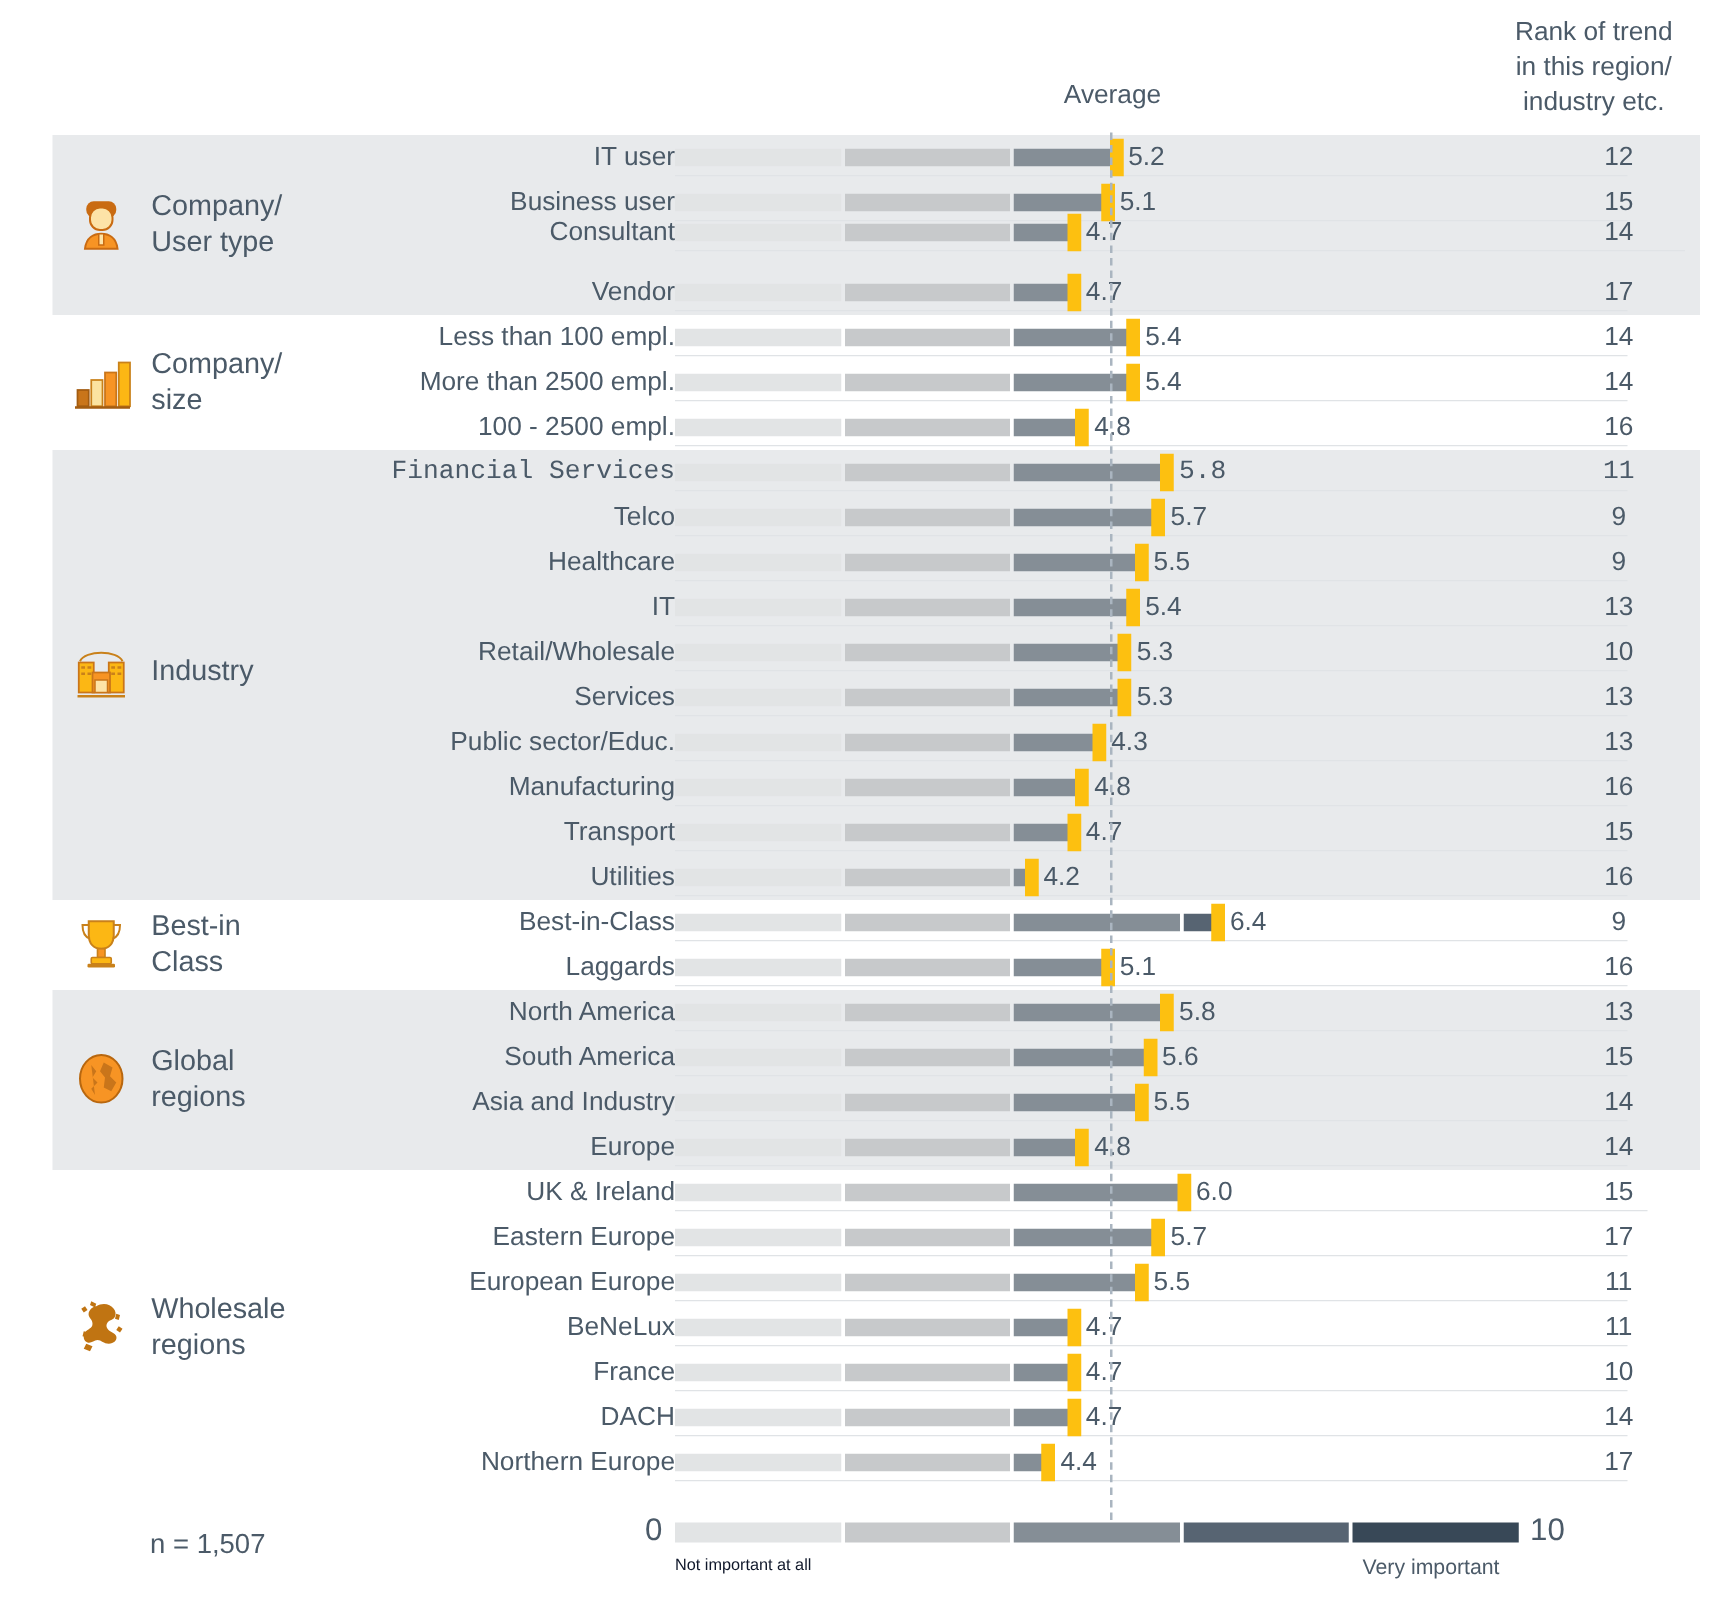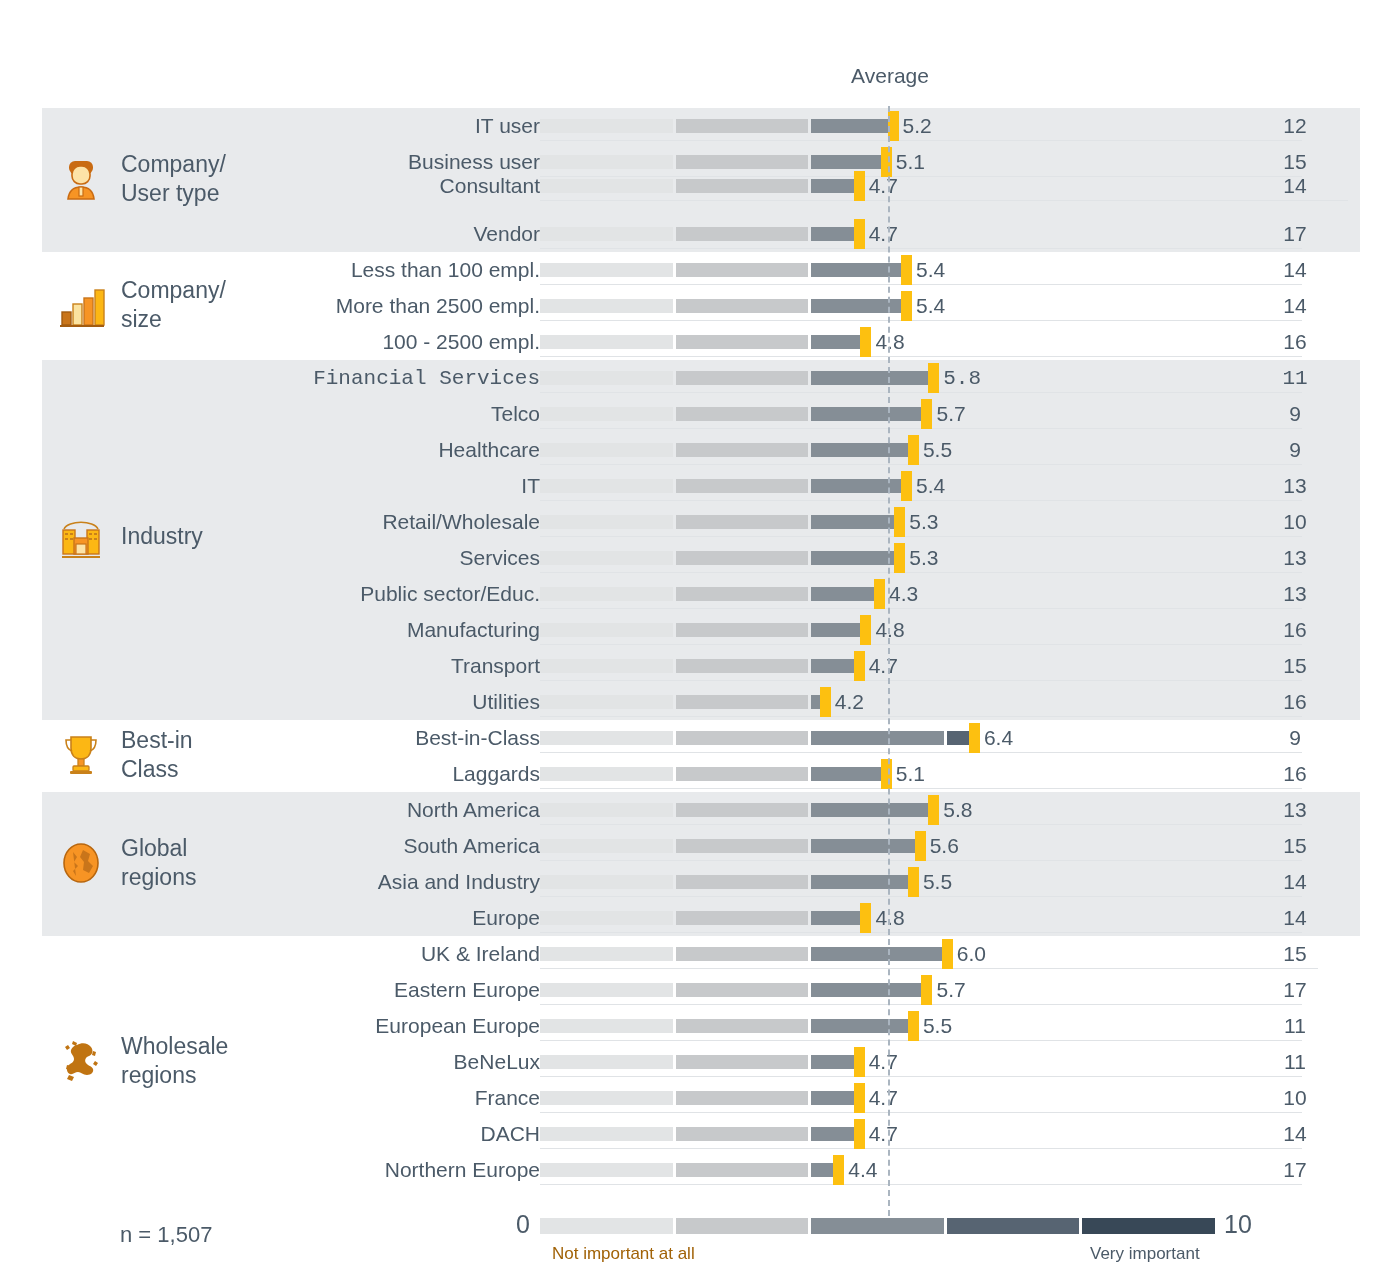--- a/index.html
+++ b/index.html
@@ -67,32 +67,37 @@
   .grp{position:absolute;left:55px;width:200px;display:flex;align-items:center;gap:14px;}
   .grp-icon{width:52px;height:52px;flex:0 0 52px;position:relative;}
   .grp-title{font-size:23px;line-height:29px;color:#4b5a68;}
 
   
   .scalerow{position:absolute;left:0;top:1208px;width:1388px;height:34px;}
   .scale{position:absolute;left:540px;top:10px;width:678px;height:16px;}
   .scale .sseg{position:absolute;top:0;height:16px;}
   .scale-0{position:absolute;left:500px;top:2px;width:30px;text-align:right;font-size:25px;color:#4b5a68;}
   .scale-10{position:absolute;left:1224px;top:2px;font-size:25px;color:#4b5a68;}
-  .cap-left{position:absolute;left:540px;top:1244px;font-size:17px;color:#a16207;margin-left:12px;}
+  .cap-left{position:absolute;left:540px;top:1244px;font-size:13px;color:#0f172a;}
   .cap-right{position:absolute;left:1090px;top:1244px;font-size:17px;color:#4b5a68;}
   .nlabel{position:absolute;left:120px;top:1222px;font-size:22px;color:#4b5a68;}
 
   
   .ic{display:block;width:52px;height:52px;}
 </style>
 </head>
 <body>
 
 <div class="chart">
 
+  <div class="hdr-rank">
+    <div>Rank of trend</div>
+    <div>in this region/</div>
+    <div>industry etc.</div>
+  </div>
 
   <div class="hdr-average">Average</div>
 
   <div id="bands">
       <div class="band" style="top: 108px; height: 144px;"></div>
       <div class="band" style="top: 360px; height: 360px;"></div>
       <div class="band" style="top: 792px; height: 144px;"></div>
     </div>
   <div id="rows">
       <div class="row" style="top: 108px;">

